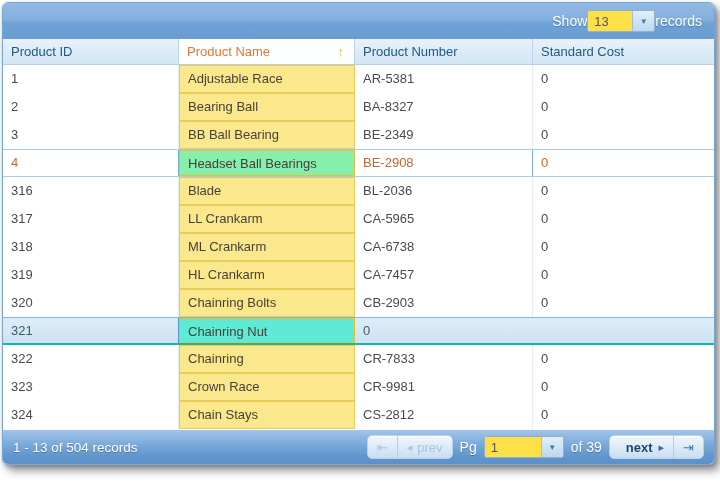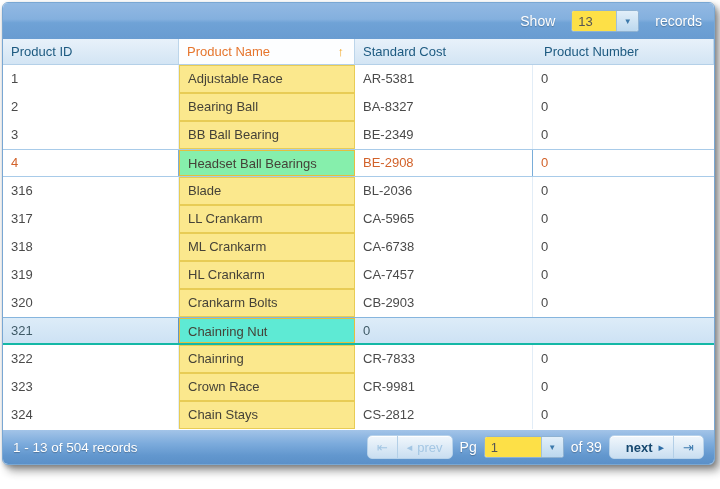--- a/index.html
+++ b/index.html
@@ -14,21 +14,21 @@
     display:flex; flex-direction:column;
     border:1px solid #79a7d3;
   }
 
   
   .topbar {
     height:36px; flex:0 0 36px;
     background:linear-gradient(180deg,#92b9e3 0%,#84b0de 45%,#6fa2d6 55%,#699cd1 100%);
     border-radius:5px 5px 0 0;
     display:flex; align-items:center; justify-content:flex-end;
-    padding-right:12px; gap:16px;
+    padding-right:12px; gap:0;
   }
   .bar-label { color:#ffffff; font-size:14px; text-shadow:0 1px 1px rgba(0,0,0,.25); }
 
   .combo { display:inline-flex; height:22px; border:1px solid #8fb2d2; border-radius:3px; overflow:hidden; background:#fff; }
   .combo input {
     border:none; outline:none; width:44px; height:100%;
     font-family:inherit; font-size:13px; color:#555; padding-left:6px; background:#fde047;
   }
   .combo .combo-btn {
     width:22px; height:100%;
@@ -114,22 +114,22 @@
     </span>
     <span class="bar-label">records</span>
   </div>
 
   <div class="grid-header">
     <div class="hcell c-id">Product ID</div>
     <div class="hcell c-name sorted">
       <span>Product Name</span>
       <span class="sort-arrow">↑</span>
     </div>
+    <div class="hcell c-num">Product Number</div>
     <div class="hcell c-cost">Standard Cost</div>
-    <div class="hcell c-num">Product Number</div>
   </div>
 
   <div class="grid-body" id="grid-body">
 
   <div class="row">
         <div class="cell c-id">1</div>
         <div class="cell c-name name-cell">Adjustable Race</div>
         <div class="cell c-num">AR-5381</div>
         <div class="cell c-cost">0</div>
       </div>
@@ -170,21 +170,21 @@
         <div class="cell c-cost">0</div>
       </div>
       <div class="row">
         <div class="cell c-id">319</div>
         <div class="cell c-name name-cell">HL Crankarm</div>
         <div class="cell c-num">CA-7457</div>
         <div class="cell c-cost">0</div>
       </div>
       <div class="row">
         <div class="cell c-id">320</div>
-        <div class="cell c-name name-cell">Crankarm Bolts</div>
+        <div class="cell c-name name-cell">Chainring Bolts</div>
         <div class="cell c-num">CB-2903</div>
         <div class="cell c-cost">0</div>
       </div>
       <div class="row selected">
         <div class="cell c-id">321</div>
         <div class="cell c-name name-cell">Chainring Nut</div>
         <div class="cell c-cost">0</div>
       </div>
       <div class="row">
         <div class="cell c-id">322</div>

